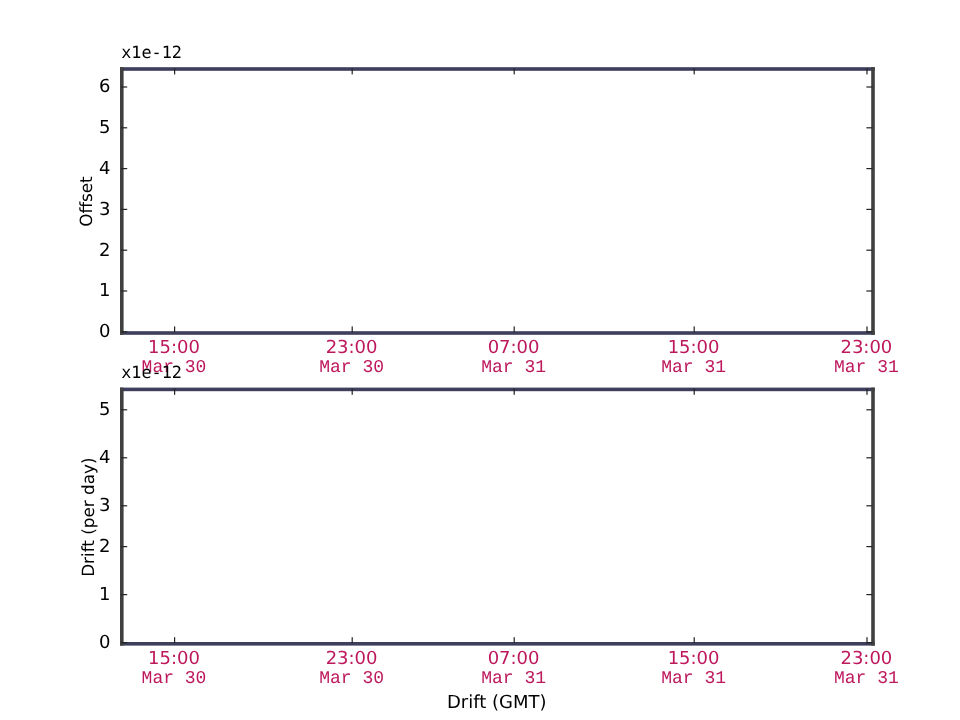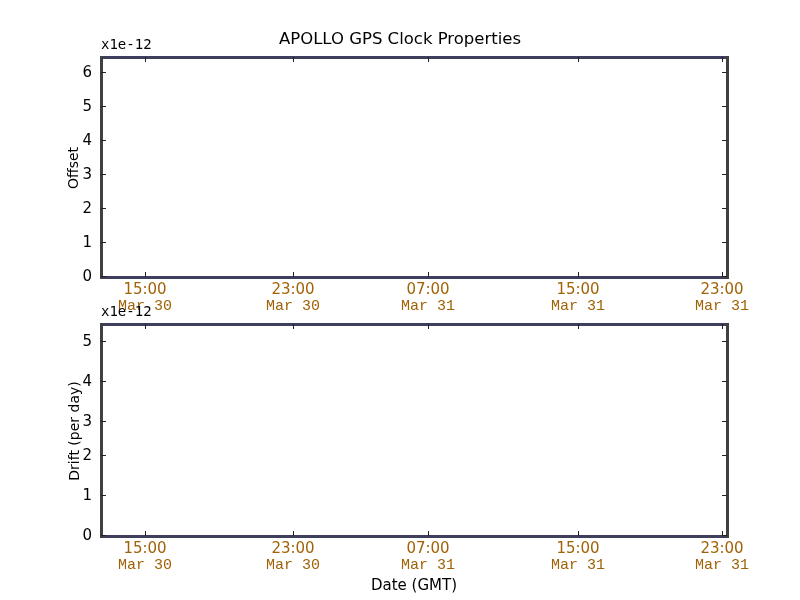--- a/index.html
+++ b/index.html
@@ -86,21 +86,21 @@
   .tick-y.left { left: 0; }
   .tick-y.right { right: 0; }
 
   
   .xticklabel {
     position: absolute;
     text-align: center;
     font-size: 15px;
     line-height: 18px;
     white-space: nowrap;
-    color: #a16207;
+    color: #be185d;
   }
   .xticklabel .l1 { display: block; }
   .xticklabel .l2 { display: block; font-family: Liberation Mono, monospace; }
 
   .yticklabel {
     position: absolute;
     text-align: right;
     font-size: 15px;
     line-height: 15px;
     white-space: nowrap;
@@ -132,21 +132,20 @@
     font-size: 14px;
     white-space: nowrap;
     color: #000000;
   }
 </style>
 </head>
 <body>
 
 <div id="figure">
 
-  <div class="fig-title">APOLLO GPS Clock Properties</div>
 
   <div class="axes" id="ax-top" style="left:101px; top:57px; width:626px; height:220px;">
     <div class="spine-top" style="width:629px;"></div>
     <div class="spine-bottom" style="width:629px;"></div>
     <div class="spine-left" style="height:223px;"></div>
     <div class="spine-right" style="height:223px;"></div>
 
     <div class="tick-x bottom" style="left:44px;"></div>
     <div class="tick-x bottom" style="left:192px;"></div>
     <div class="tick-x bottom" style="left:327px;"></div>
@@ -263,15 +262,15 @@
   </div>
   <div class="xticklabel" style="left:518px; top:539px; width:120px;">
     <span class="l1">15:00</span>
     <span class="l2">Mar 31</span>
   </div>
   <div class="xticklabel" style="left:662px; top:539px; width:120px;">
     <span class="l1">23:00</span>
     <span class="l2">Mar 31</span>
   </div>
 
-  <div class="xlabel" style="left:314px; top:576px; width:200px;">Date (GMT)</div>
+  <div class="xlabel" style="left:314px; top:576px; width:200px;">Drift (GMT)</div>
 
 </div>
 
 </body></html>

